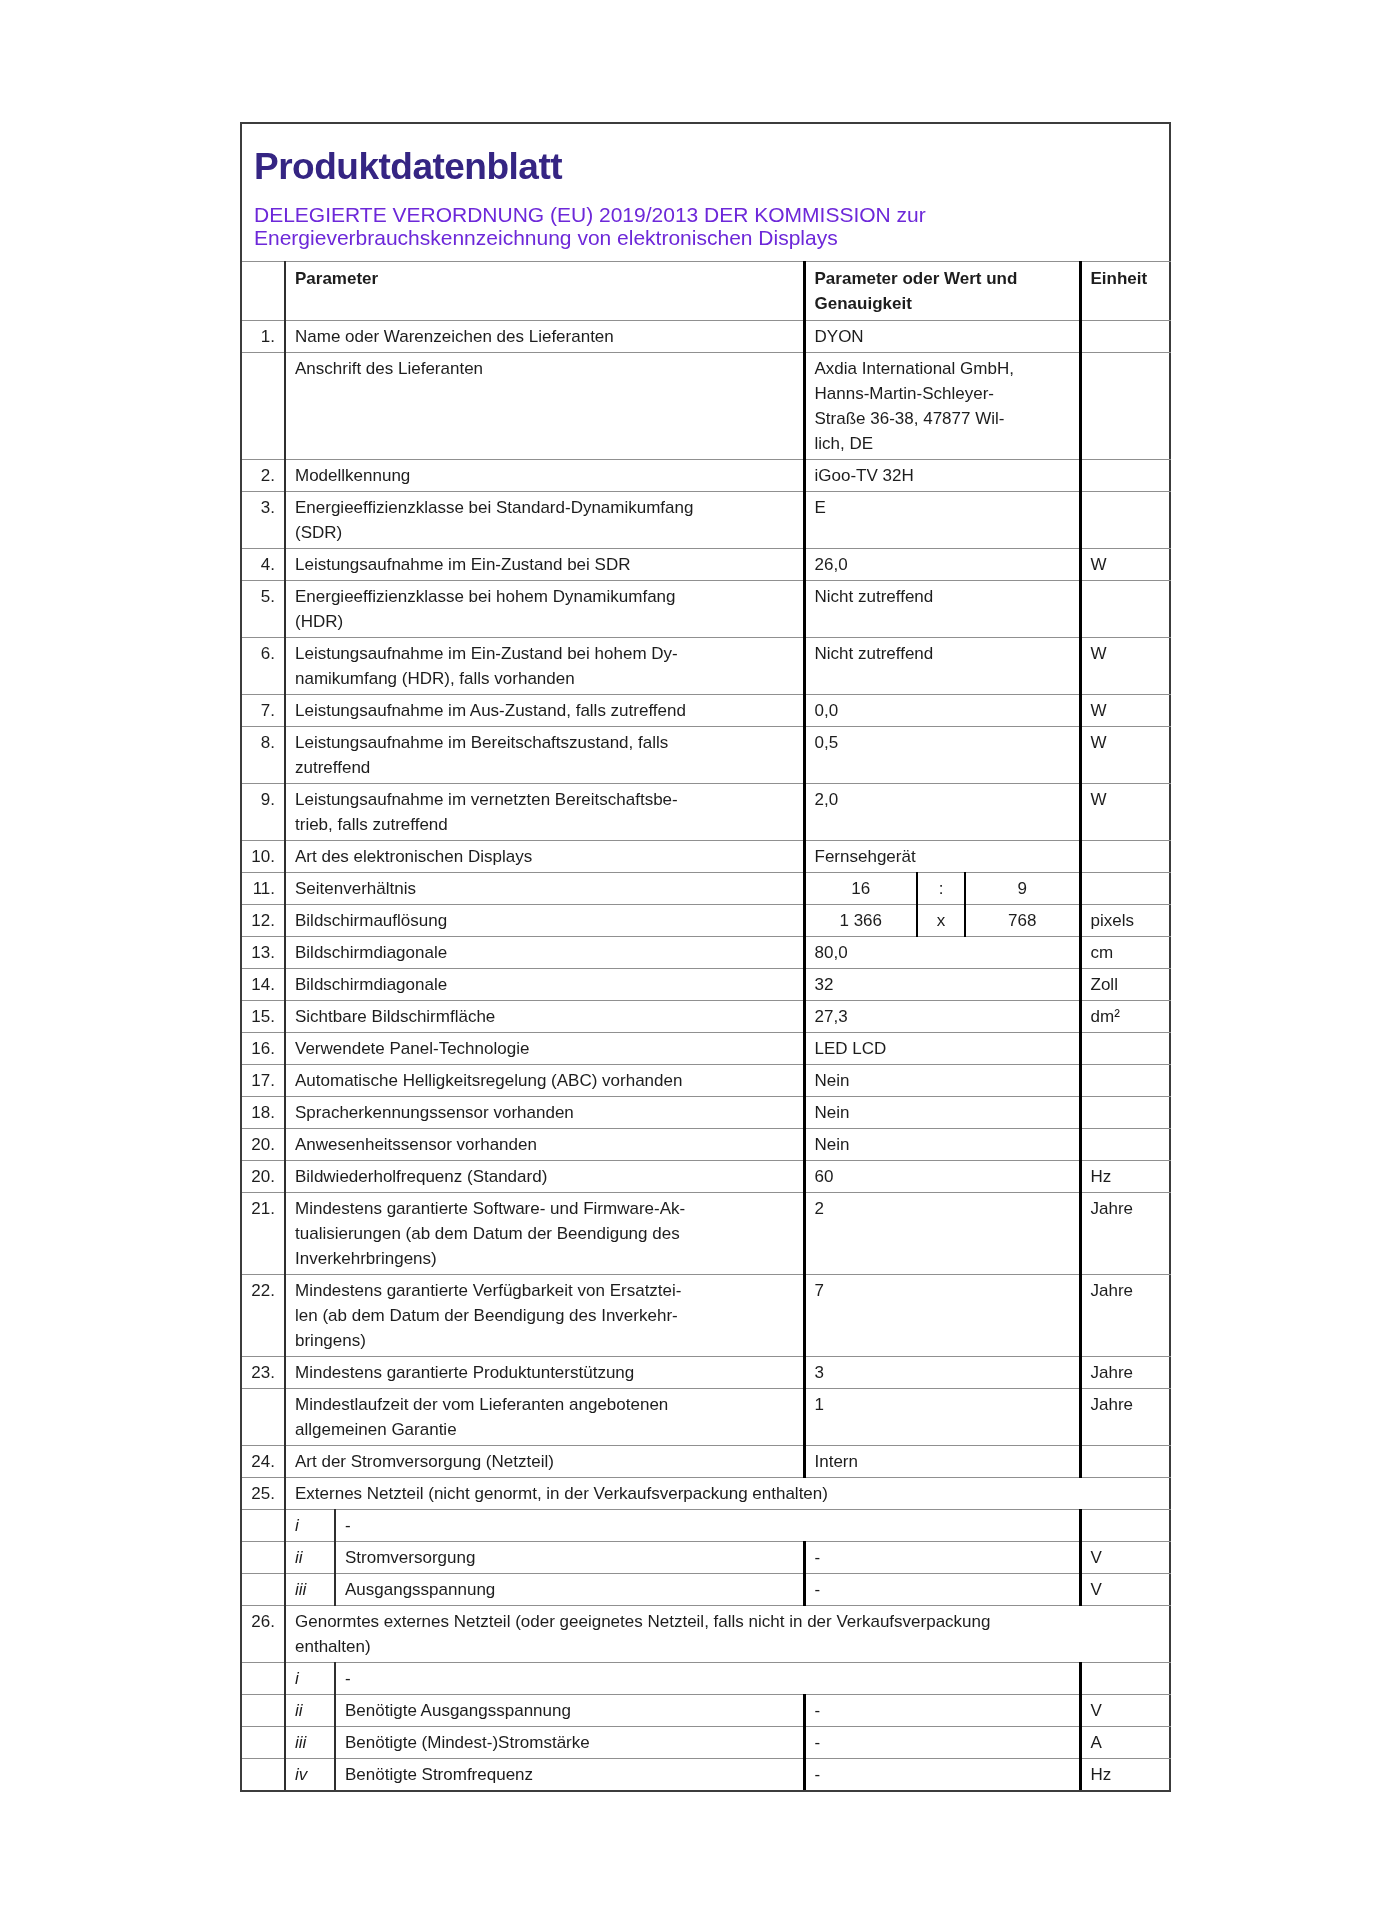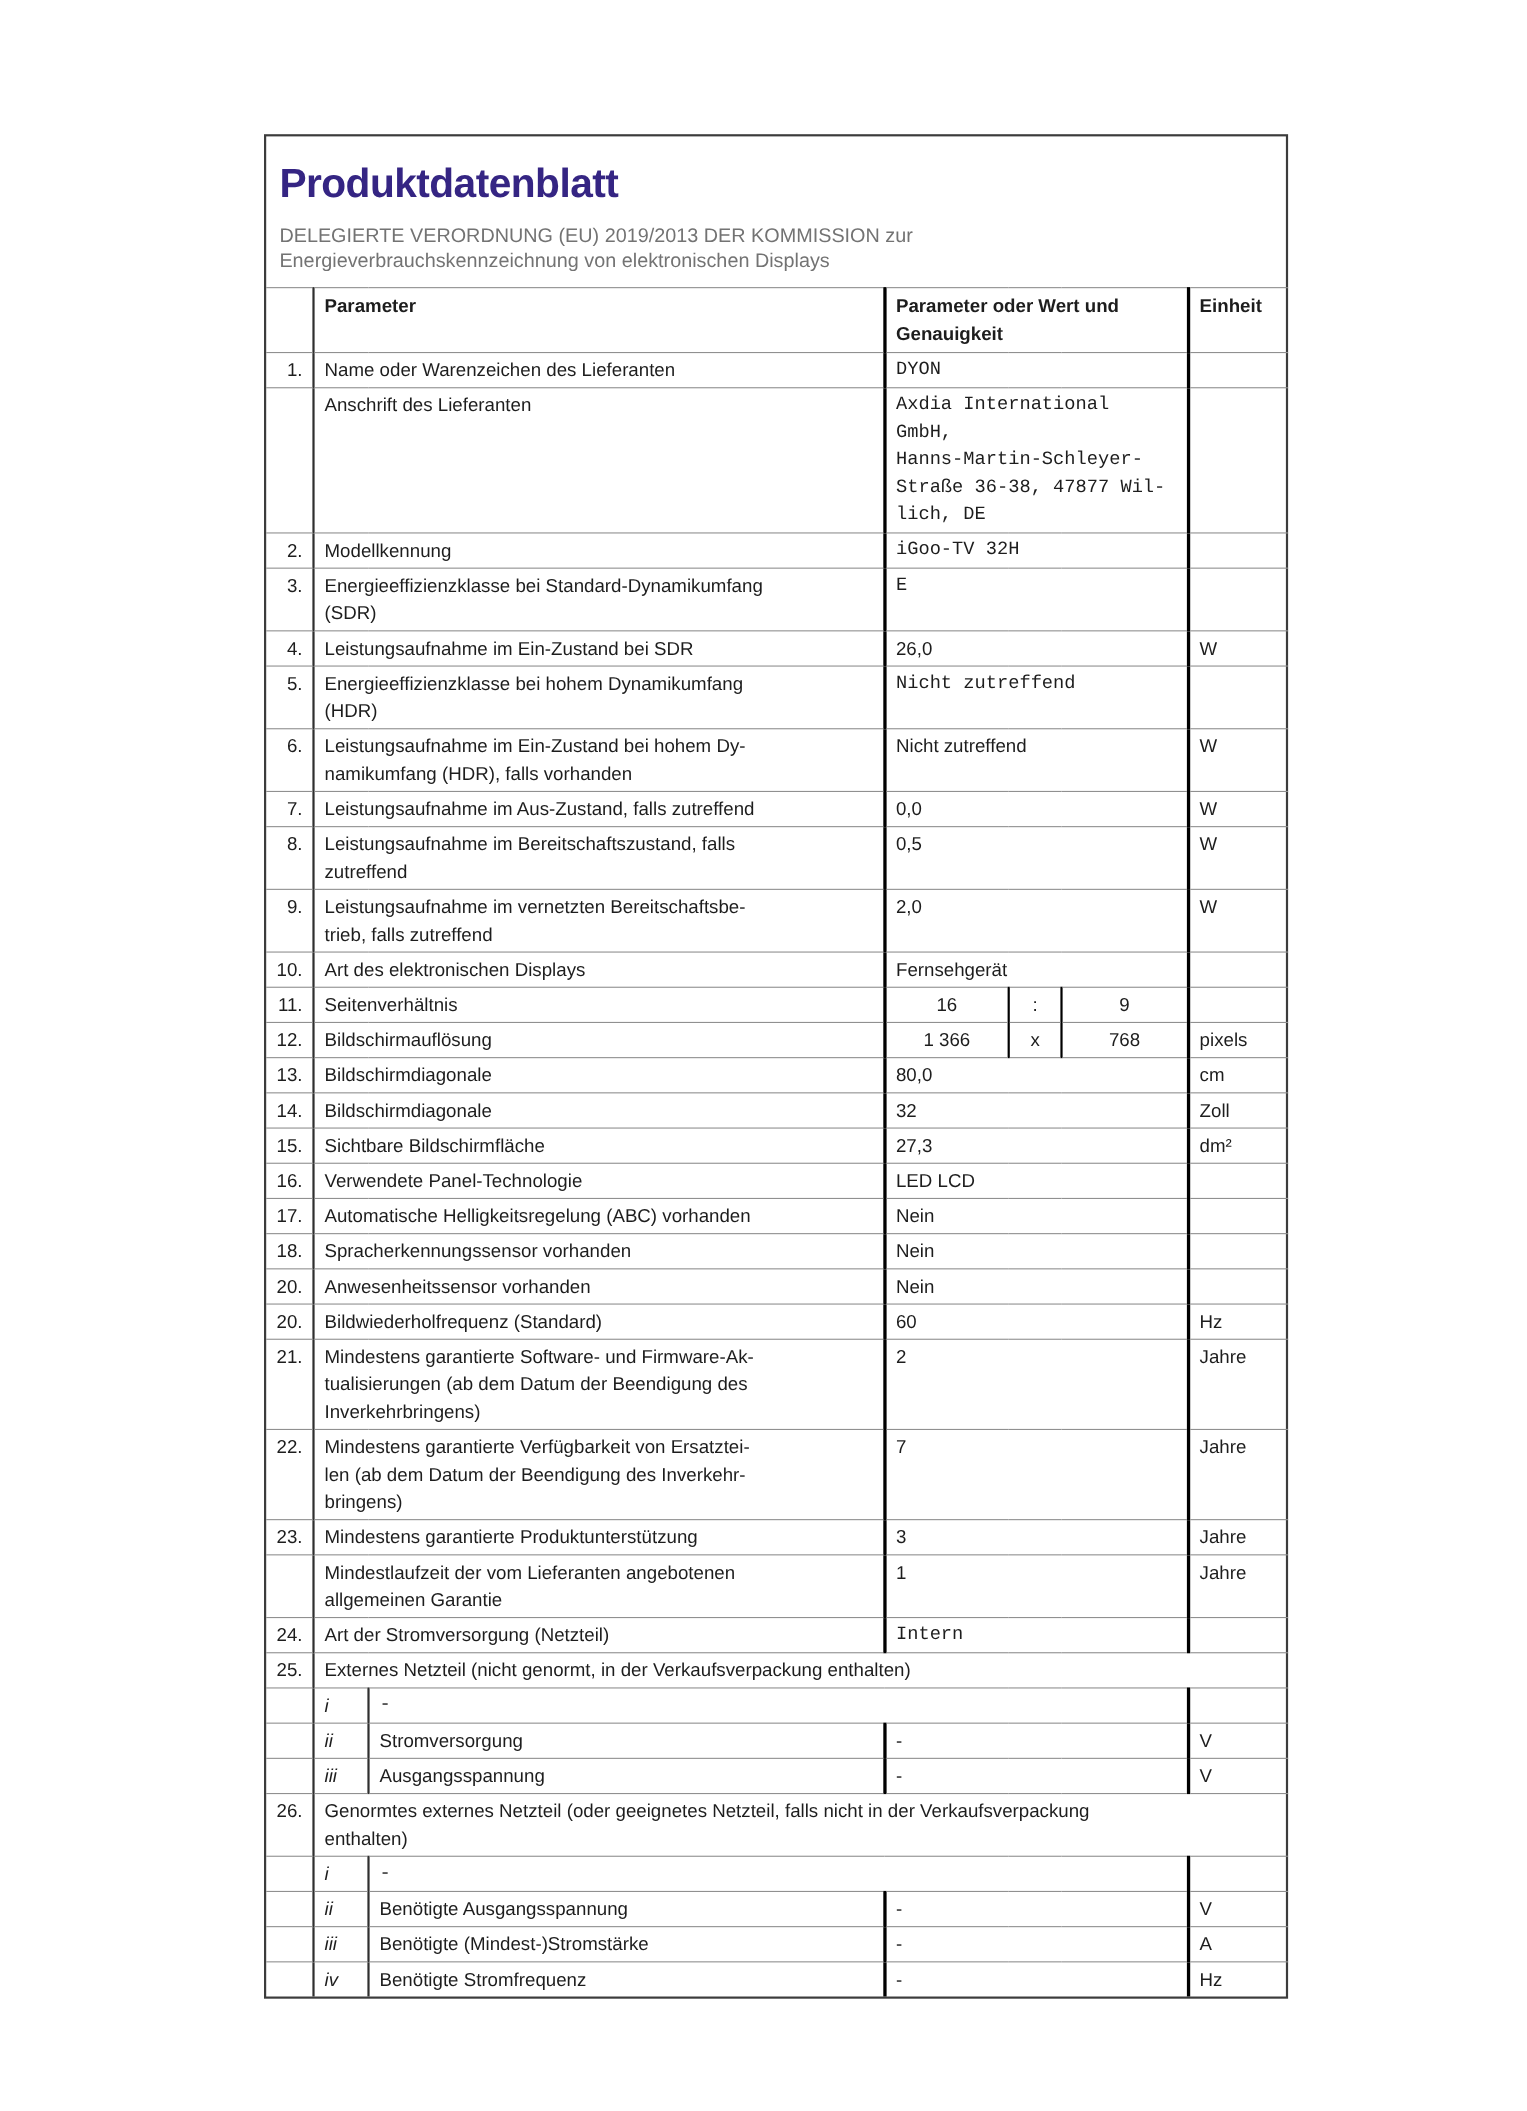--- a/index.html
+++ b/index.html
@@ -22,23 +22,23 @@
   .doc-title {
     margin:0;
     font-size:37px;
     line-height:46px;
     font-weight:bold;
     color:#352583;
     letter-spacing:-0.5px;
   }
   .doc-subtitle {
     margin:13px 0 0 0;
-    font-size:18px;
+    font-size:21px;
     line-height:23px;
-    color:#737373;
+    color:#6d28d9;
     white-space:pre-line;
   }
   table.spec {
     width:100%;
     border-collapse:collapse;
     table-layout:fixed;
     border-top:1px solid #7f1d1d;
     font-size:17px;
     border-radius:11px;
   }
@@ -55,21 +55,21 @@
     white-space:pre-line;
     padding-top:4px; padding-bottom:4px;
   }
   
   .bl-thin  { border-left:2px solid #2f2f2f; }  
   .bl-main  { border-left:3px solid #000; }     
   .bl-sub   { border-left:2px solid #000; }     
   .c-num   { text-align:right; padding-right:8px; }
   .c-label { white-space:pre-line; }
   .c-roman { font-style:italic; padding-left:12px; }
-  .v-left  { text-align:left;  padding-left:12px; white-space:pre-line;font-family:Liberation Mono, monospace; }
+  .v-left  { text-align:left;  padding-left:12px; white-space:pre-line; }
   .v-right { text-align:left; padding-right:12px; white-space:pre-line; }
   .v-center{ text-align:center; }
   .c-unit  { padding-left:10px; }
   .group-label { white-space:pre-line; }
 </style>
 </head>
 <body>
 
 <div class="sheet">
   <div class="title-block">

